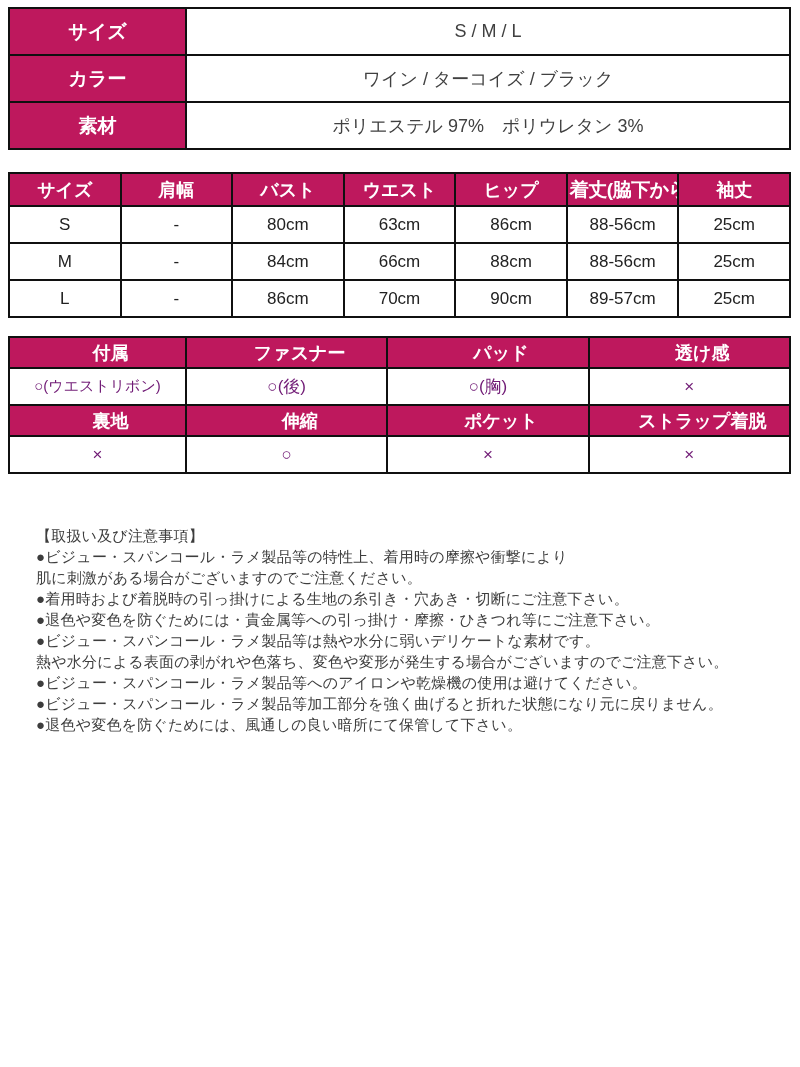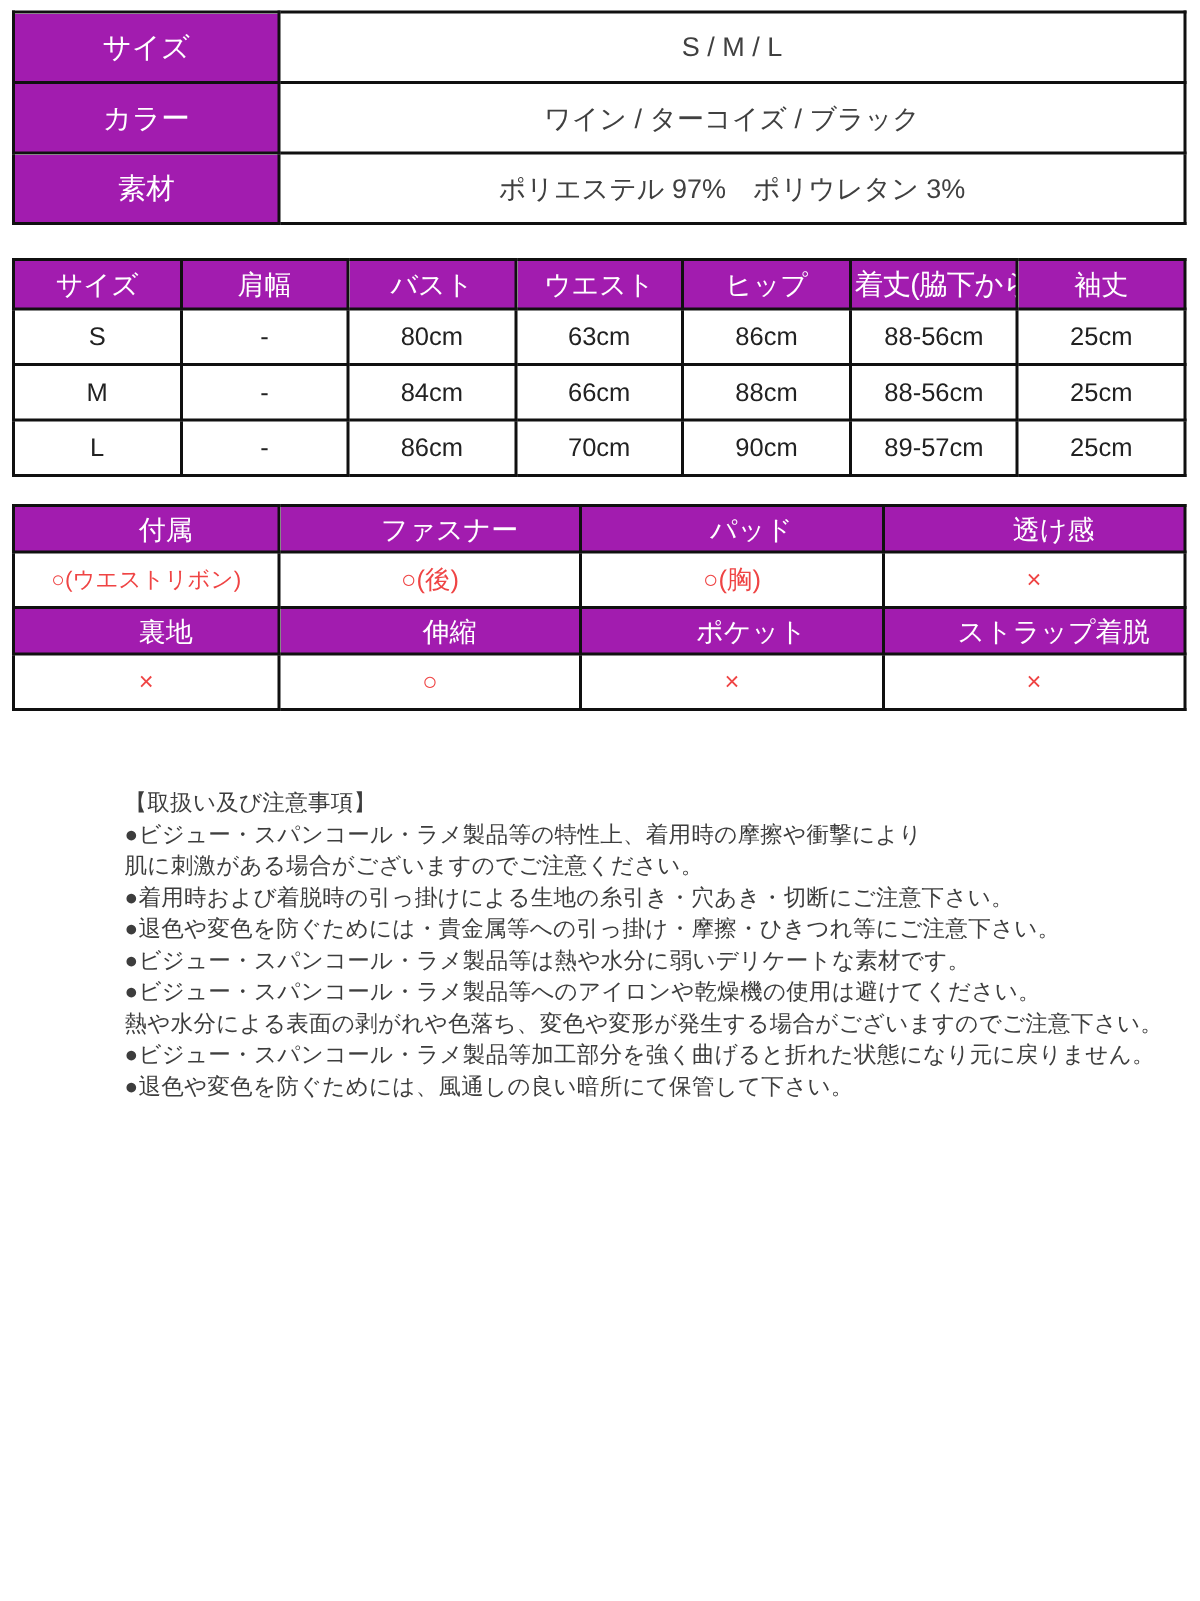--- a/index.html
+++ b/index.html
@@ -18,49 +18,49 @@
   }
   td,th{
     border:2px solid #101010;
     text-align:center;
     vertical-align:middle;
     padding:0 2px;
     overflow:hidden;
     white-space:nowrap;
   }
   .hd{
-    background:#a21caf;
+    background:#be185d;
     color:#ffffff;
-    font-weight:normal;
+    font-weight:bold;
     font-size:19px;
     text-align:center;
   }
   
   .spec-table td{height:45px;}
   .spec-table .val{font-size:18px;color:#404040;}
   .spec-table{margin-bottom:22px;}
   
   .size-table{margin-bottom:18px;}
   .size-table th{height:31px;font-size:18px;}
   .size-table th.small{font-size:19px;letter-spacing:-0.5px;}
   .size-table td{height:35px;font-size:17px;color:#222;}
   
   .feature-table th{height:29px;font-size:18px;padding-left:28px;}
-  .feature-table td{height:35px;font-size:17px;color:#ef4444;}
+  .feature-table td{height:35px;font-size:17px;color:#701a75;}
   .feature-table td.tight{font-size:15px;}
   
   .notes{
     margin-top:51px;
     padding-left:28px;
     font-size:15px;
     line-height:21px;
     color:#3d3d3d;
     letter-spacing:0.2px;
   }
-  .notes div{white-space:nowrap;margin-left:47px;}
+  .notes div{white-space:nowrap;}
 </style>
 </head>
 <body>
 
 <div class="page">
 
   <table class="spec-table">
     <colgroup>
         <col style="width:177px">
         <col>
@@ -157,19 +157,19 @@
   </tbody>
     </table>
 
   <div class="notes">
     <div>【取扱い及び注意事項】</div>
     <div>●ビジュー・スパンコール・ラメ製品等の特性上、着用時の摩擦や衝撃により</div>
     <div>肌に刺激がある場合がございますのでご注意ください。</div>
     <div>●着用時および着脱時の引っ掛けによる生地の糸引き・穴あき・切断にご注意下さい。</div>
     <div>●退色や変色を防ぐためには・貴金属等への引っ掛け・摩擦・ひきつれ等にご注意下さい。</div>
     <div>●ビジュー・スパンコール・ラメ製品等は熱や水分に弱いデリケートな素材です。</div>
+    <div>熱や水分による表面の剥がれや色落ち、変色や変形が発生する場合がございますのでご注意下さい。</div>
     <div>●ビジュー・スパンコール・ラメ製品等へのアイロンや乾燥機の使用は避けてください。</div>
-    <div>熱や水分による表面の剥がれや色落ち、変色や変形が発生する場合がございますのでご注意下さい。</div>
     <div>●ビジュー・スパンコール・ラメ製品等加工部分を強く曲げると折れた状態になり元に戻りません。</div>
     <div>●退色や変色を防ぐためには、風通しの良い暗所にて保管して下さい。</div>
   </div>
 
 </div>
 
 </body></html>

